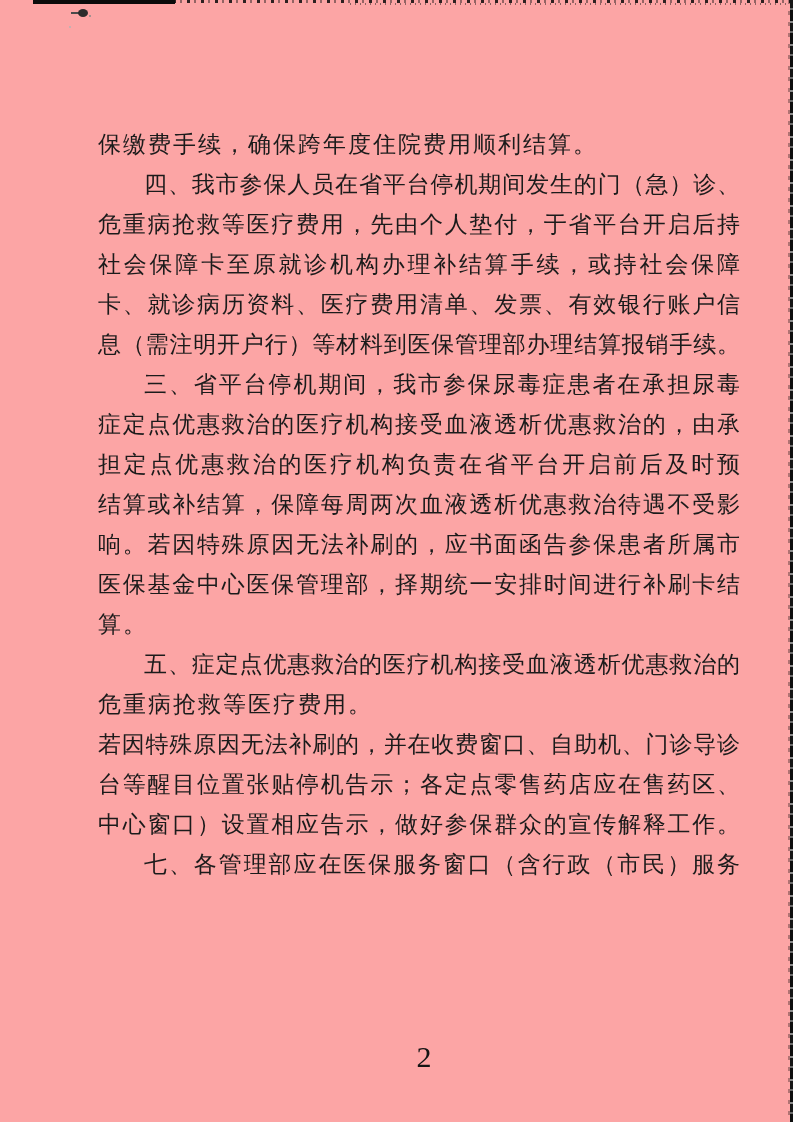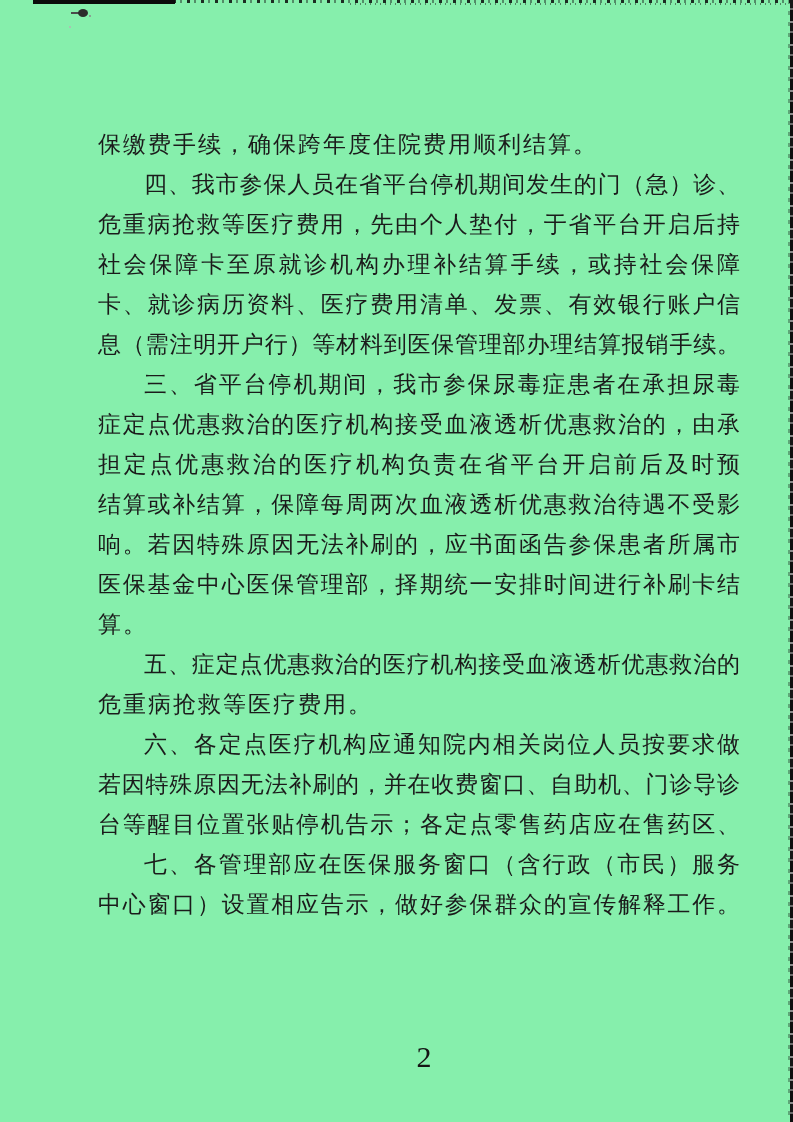--- a/index.html
+++ b/index.html
@@ -1,20 +1,20 @@
 <!DOCTYPE html>
 <html lang="zh"><head>
 <meta charset="utf-8">
 <style>
   html, body { margin: 0; padding: 0; background: #e8e8e8; }
   .page {
     position: relative;
     width: 793px;
     height: 1122px;
-    background: #86efac;
+    background: #fca5a5;
     overflow: hidden;
     font-family: "Liberation Serif", "DejaVu Serif", serif;
   }
 
   
   .top-noise {
     position: absolute; top: 0; left: 0; width: 793px; height: 8px;
     background-image:
       linear-gradient(#0b0b0b, #0b0b0b),
       repeating-linear-gradient(90deg, rgba(10,10,10,0.85) 0 3px, rgba(0,0,0,0) 3px 7px, rgba(20,20,20,0.45) 7px 9px, rgba(0,0,0,0) 9px 14px),
@@ -114,27 +114,26 @@
       <div class="line fill">医保基金中心医保管理部，择期统一安排时间进行补刷卡结</div>
       <div class="line end">算。</div>
     </div>
 
     <div class="para">
       <div class="line fill indent">五、症定点优惠救治的医疗机构接受血液透析优惠救治的</div>
       <div class="line end">危重病抢救等医疗费用。</div>
     </div>
 
     <div class="para">
-      <div class="line fill indent">六、各定点医疗机构应通知院内相关岗位人员按要求做</div>
       <div class="line fill">若因特殊原因无法补刷的，并在收费窗口、自助机、门诊导诊</div>
       <div class="line fill">台等醒目位置张贴停机告示；各定点零售药店应在售药区、</div>
     </div>
 
     <div class="para">
+      <div class="line fill">中心窗口）设置相应告示，做好参保群众的宣传解释工作。</div>
       <div class="line fill indent">七、各管理部应在医保服务窗口（含行政（市民）服务</div>
-      <div class="line fill">中心窗口）设置相应告示，做好参保群众的宣传解释工作。</div>
     </div>
 
   </div>
 
   <div class="page-number">2</div>
 
 </div>
 
 </body></html>

